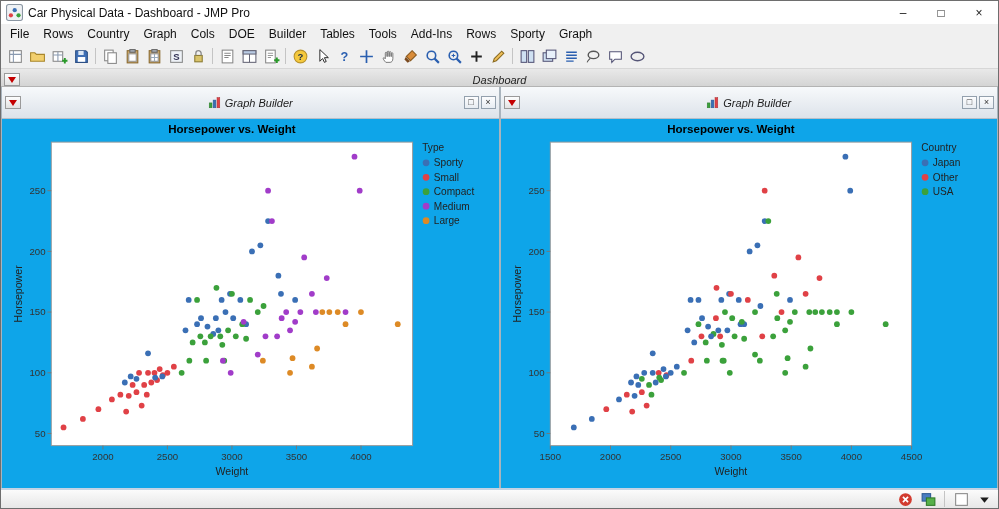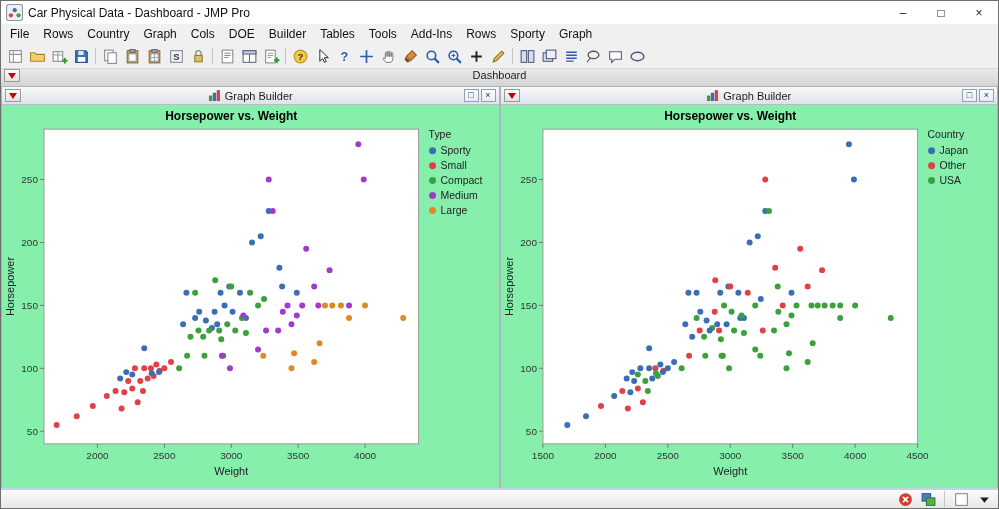--- a/index.html
+++ b/index.html
@@ -22,40 +22,40 @@
 
   
   .toolbar { height:25px; background:#f0f0f0; border-bottom:1px solid #d7d7d7; display:flex;
              align-items:center; padding-left:3px; flex:0 0 auto; }
   .tb-btn { width:22px; height:21px; display:flex; align-items:center; justify-content:center;
             border:1px solid transparent; }
   .tb-sep { width:1px; height:16px; background:#c4c4c4; margin:0 3px; flex:0 0 auto; }
 
   
   .dashboard-bar { height:18px; background:linear-gradient(#e9e9e9,#d4d4d4); border-bottom:1px solid #b3b3b3;
-                   display:flex; align-items:flex-start; position:relative; flex:0 0 auto; }
+                   display:flex; align-items:flex-end; position:relative; flex:0 0 auto;font-style:italic; }
   .dash-title { position:absolute; left:0; right:0; text-align:center; font-size:11px; color:#222; }
 
   .rt-btn { width:16px; height:13px; margin-left:3px; background:linear-gradient(#fdfdfd,#e2e2e2);
             border:1px solid #9a9a9a; display:flex; align-items:center; justify-content:center;
             z-index:2; flex:0 0 auto; }
   .rt { width:0; height:0; border-left:4px solid transparent; border-right:4px solid transparent;
         border-top:6px solid #c40000; }
 
   
   .panels { flex:1 1 auto; display:flex; min-height:0; background:#a9b4bd; gap:2px; padding:0 1px; }
   .panel { flex:1 1 0; min-width:0; display:flex; flex-direction:column; background:#ffffff; }
-  .panel-header { height:18px; background:linear-gradient(#f7f9fb,#dde3ea); border-bottom:1px solid #b6bfc9;
-                  display:flex; align-items:center; position:relative; flex:0 0 auto; }
+  .panel-header { height:32px; background:linear-gradient(#f7f9fb,#dde3ea); border-bottom:1px solid #b6bfc9;
+                  display:flex; align-items:center; position:relative; flex:0 0 auto;font-style:italic; }
   .panel-title-wrap { position:absolute; left:0; right:0; display:flex; align-items:center;
                       justify-content:center; gap:4px; font-size:11px; color:#1c1c1c; pointer-events:none; }
   .panel-controls { margin-left:auto; display:flex; gap:2px; padding-right:3px; z-index:2; }
   .panel-ctl { width:15px; height:13px; border:1px solid #93a0ad; background:linear-gradient(#fcfdfe,#e7ecf2);
                font-size:9px; line-height:11px; text-align:center; color:#333; }
-  .panel-body { flex:1 1 auto; min-height:0; background:#86efac; }
+  .panel-body { flex:1 1 auto; min-height:0; background:#0ea5e9; }
   svg.chart { display:block; width:100%; height:100%; }
   svg.chart text { font-family:"Liberation Sans", sans-serif; }
 
   
   .statusbar { height:20px; background:linear-gradient(#fbfbfb,#e7e7e7); border-top:2px solid #c3d3e4;
                display:flex; align-items:center; justify-content:flex-end; gap:3px; padding-right:4px;
                flex:0 0 auto; }
   .sb-btn { width:20px; height:18px; display:flex; align-items:center; justify-content:center; }
 </style>
 </head>

